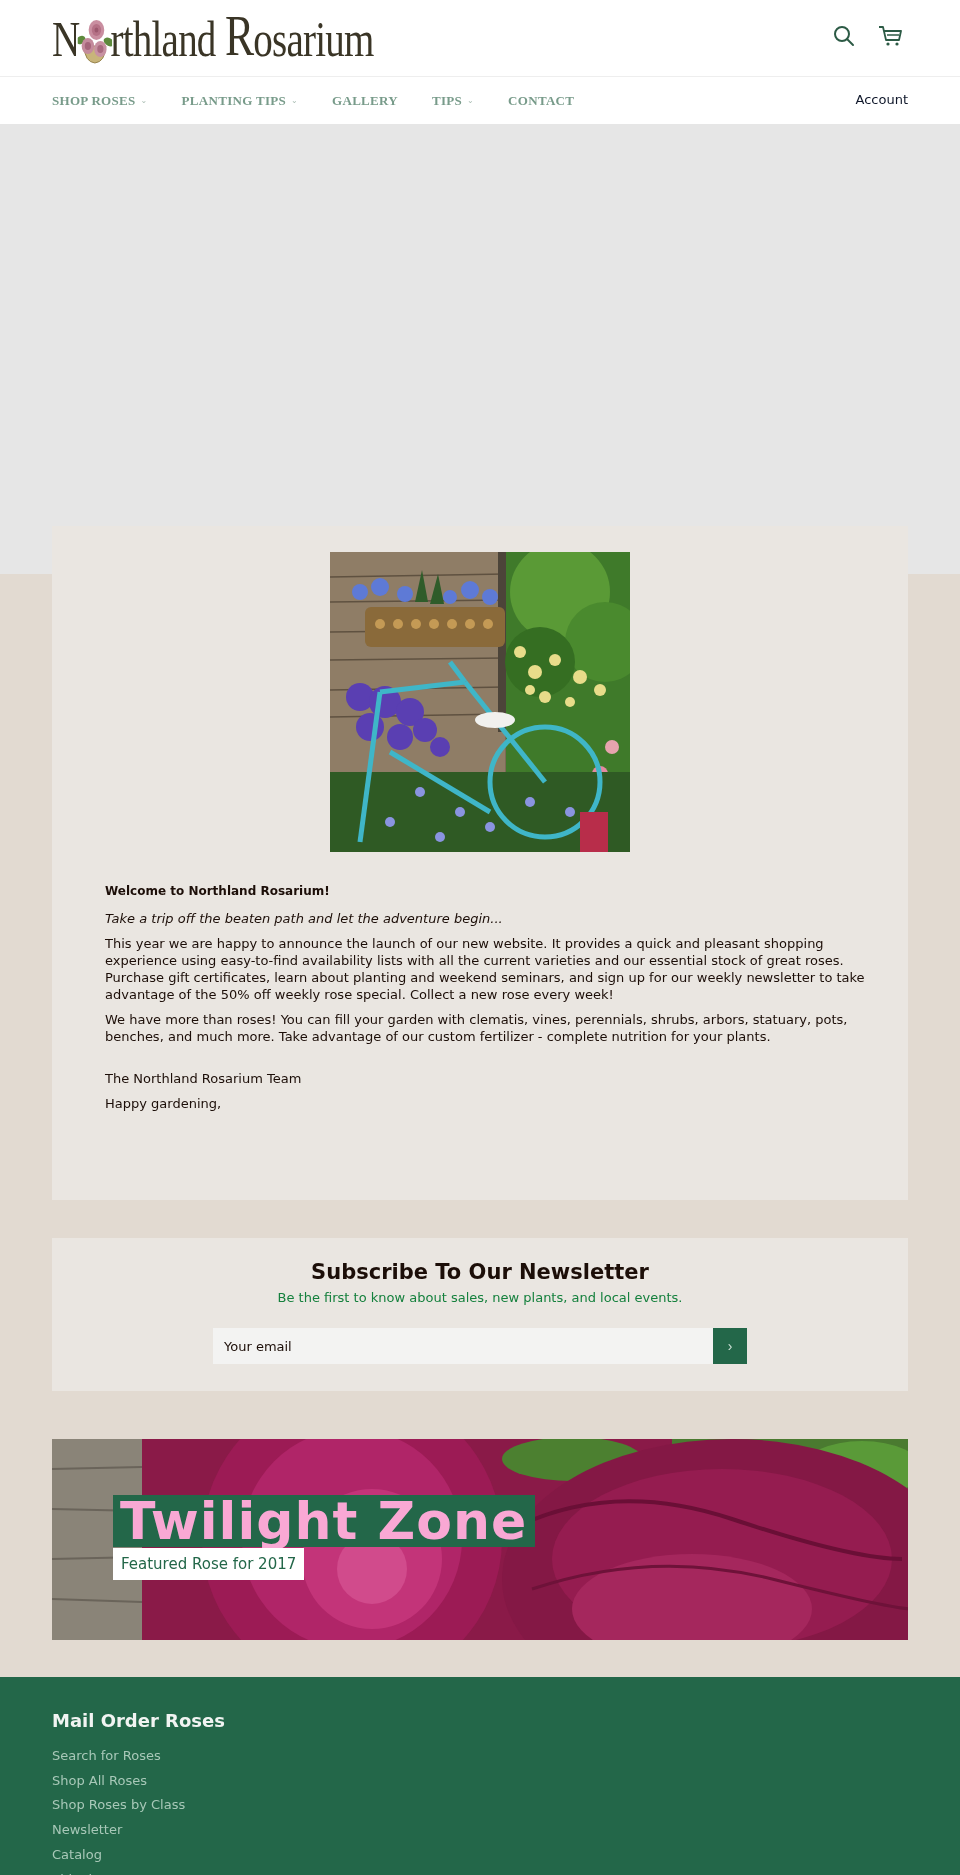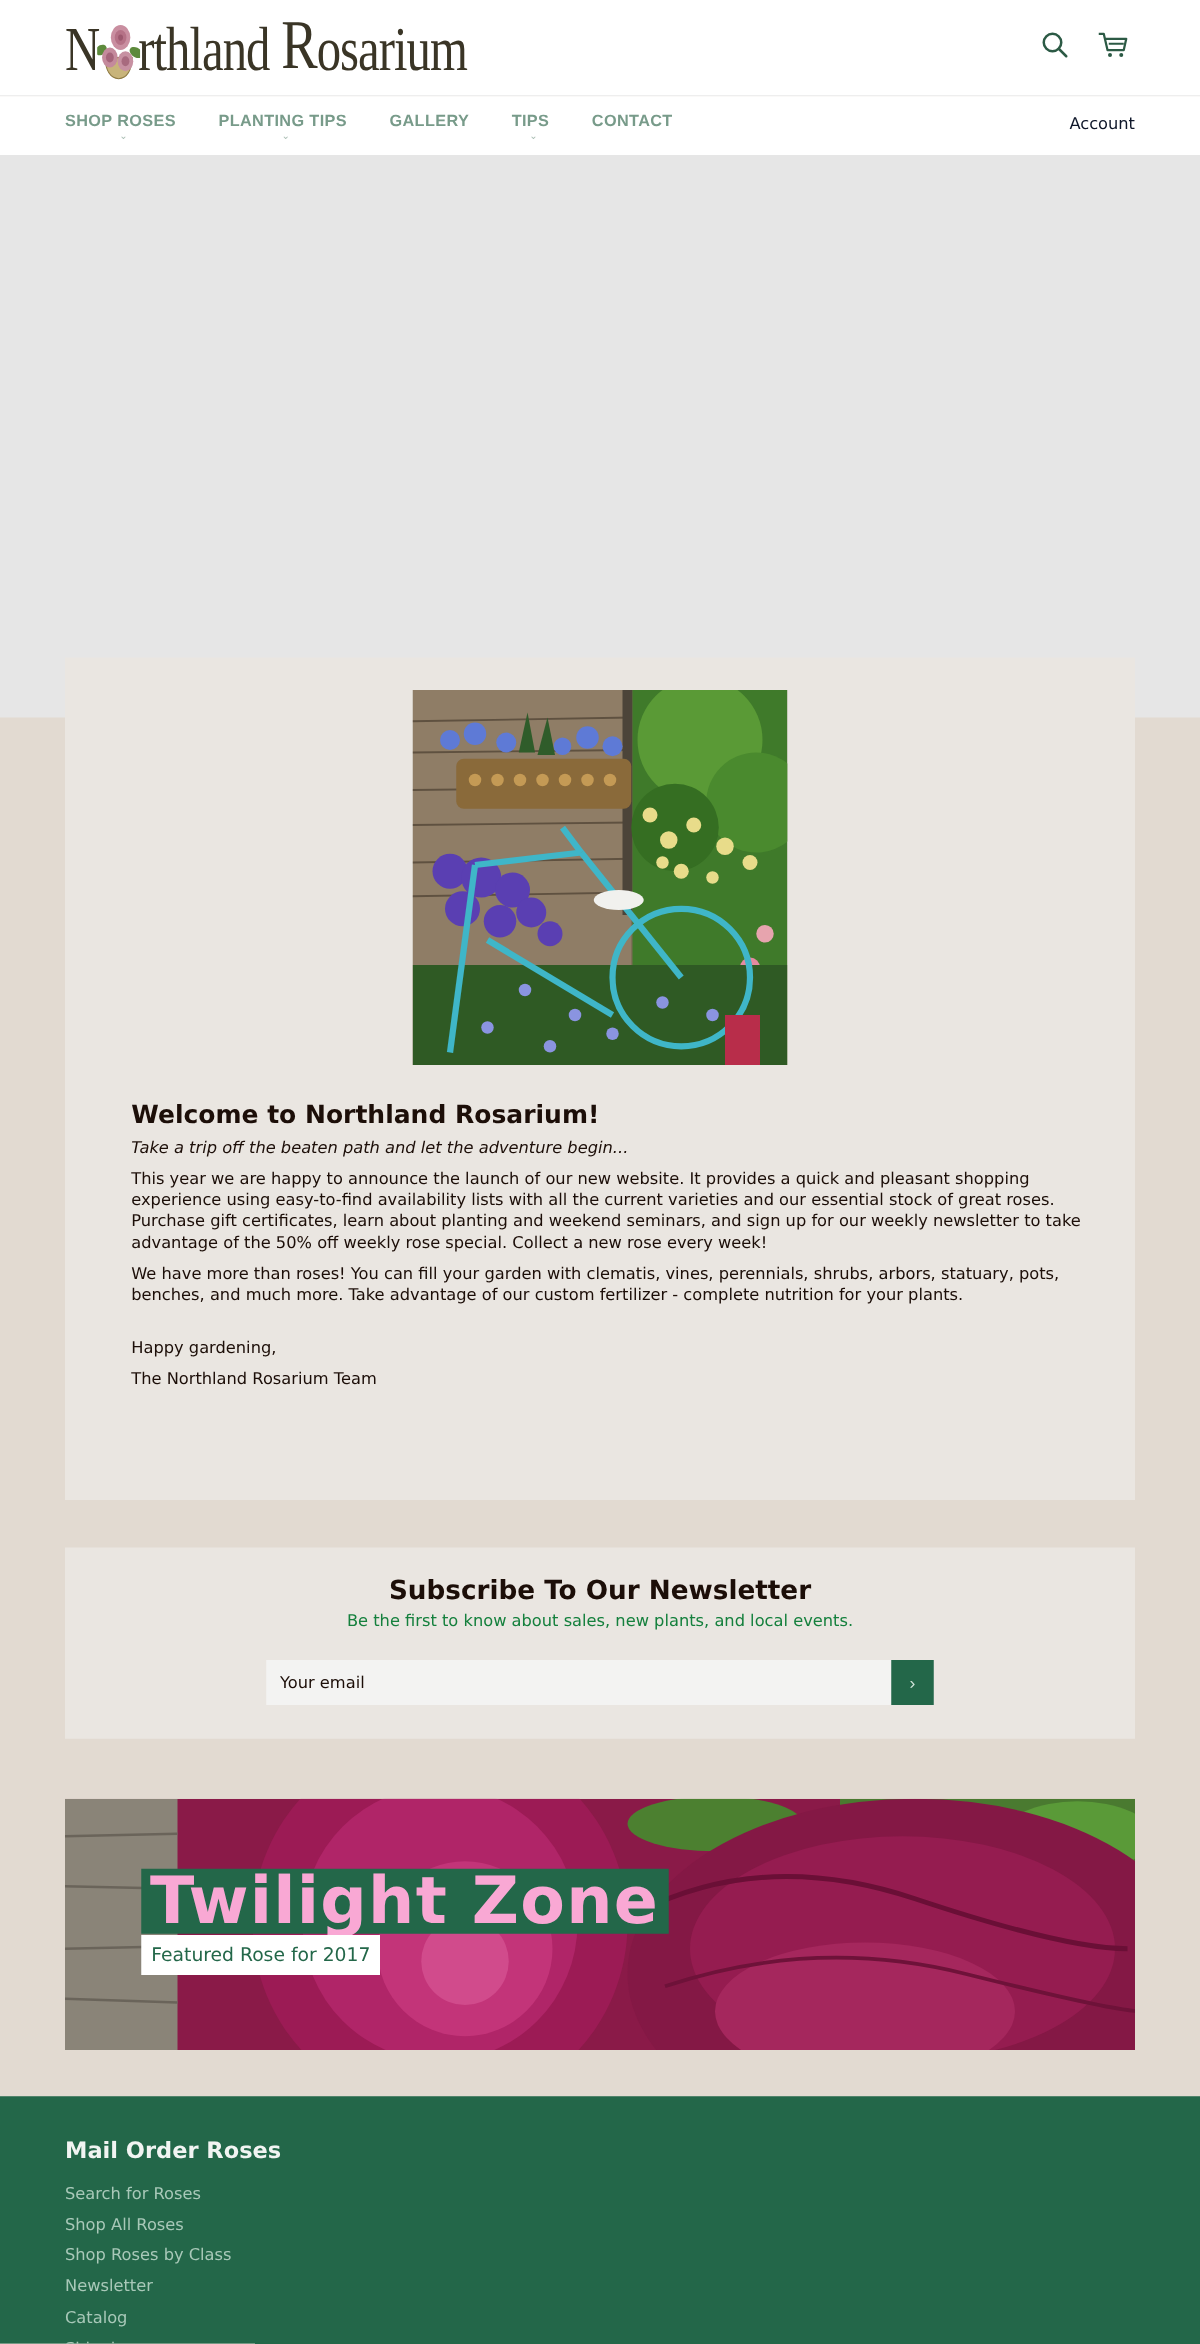--- a/index.html
+++ b/index.html
@@ -39,27 +39,26 @@
     .header-icons .icon { width: 24px; height: 24px; display: block; cursor: pointer; }
 
     
     .site-nav {
       position: absolute; left: 0; top: 77px; width: 960px; height: 47px;
       background: #ffffff;
       display: flex; align-items: center;
     }
     .nav-list { display: flex; margin-left: 52px; gap: 0; }
     .nav-item {
-      font-family: Liberation Sans, sans-serif;
+      font-family: Liberation Serif, serif;
       font-weight: bold; font-size: 13px;
       color: #789b8a; letter-spacing: 0.3px;
       margin-right: 34px;
       display: flex; align-items: center;
       cursor: pointer;
-      flex-direction: column;
     }
     .nav-item .chev { font-size: 8px; font-weight: normal; margin-left: 5px; color: #a9bdb3; }
     .account-link {
       position: absolute; right: 52px; top: 15px;
       font-size: 13px; color: #0f172a; cursor: pointer;
     }
 
     
     .hero-slideshow {
       position: absolute; left: 0; top: 124px; width: 960px; height: 450px;
@@ -73,21 +72,21 @@
     }
     .welcome-image {
       position: absolute; left: 278px; top: 26px; width: 300px; height: 300px;
       overflow: hidden;
     }
     .welcome-text {
       position: absolute; left: 53px; top: 355px; width: 760px;
       font-size: 13px; line-height: 17px; color: #1c0e08;
     }
     .welcome-text h2 {
-      font-size: 20px; font-weight: bold; margin-bottom: 9px; line-height: 20px;
+      font-size: 12px; font-weight: bold; margin-bottom: 9px; line-height: 20px;
     }
     .welcome-text p { margin-bottom: 8px; }
     .welcome-text .tagline { font-style: italic; }
     .welcome-text .announce { font-weight: bold; }
     .welcome-text .spacer { height: 17px; }
 
     
     .newsletter {
       position: absolute; left: 52px; top: 1238px; width: 856px; height: 153px;
       background: #eae6e1;
@@ -307,22 +306,22 @@
       <ellipse cx="165" cy="168" rx="20" ry="8" fill="#f1f1ee"></ellipse>
       <rect x="250" y="260" width="28" height="40" fill="#b82d4a"></rect>
     </svg>
   </div>
   <div class="welcome-text">
     <h2>Welcome to Northland Rosarium!</h2>
     <p class="tagline">Take a trip off the beaten path and let the adventure begin...</p>
     <p>This year we are happy to announce the launch of our new website. It provides a quick and pleasant shopping experience using easy-to-find availability lists with all the current varieties and our essential stock of great roses. Purchase gift certificates, learn about planting and weekend seminars, and sign up for our weekly newsletter to take advantage of the 50% off weekly rose special. Collect a new rose every week!</p>
     <p>We have more than roses! You can fill your garden with clematis, vines, perennials, shrubs, arbors, statuary, pots, benches, and much more. Take advantage of our custom fertilizer - complete nutrition for your plants.</p>
     <div class="spacer"></div>
+    <p>The Northland Rosarium Team</p>
     <p>Happy gardening,</p>
-    <p>The Northland Rosarium Team</p>
   </div>
 </section>
 
 <section class="newsletter">
   <h3>Subscribe To Our Newsletter</h3>
   <p class="sub">Be the first to know about sales, new plants, and local events.</p>
   <input class="email-input" type="email" placeholder="Your email" style="">
   <button class="subscribe-button">
     <span>›</span>
   </button>

